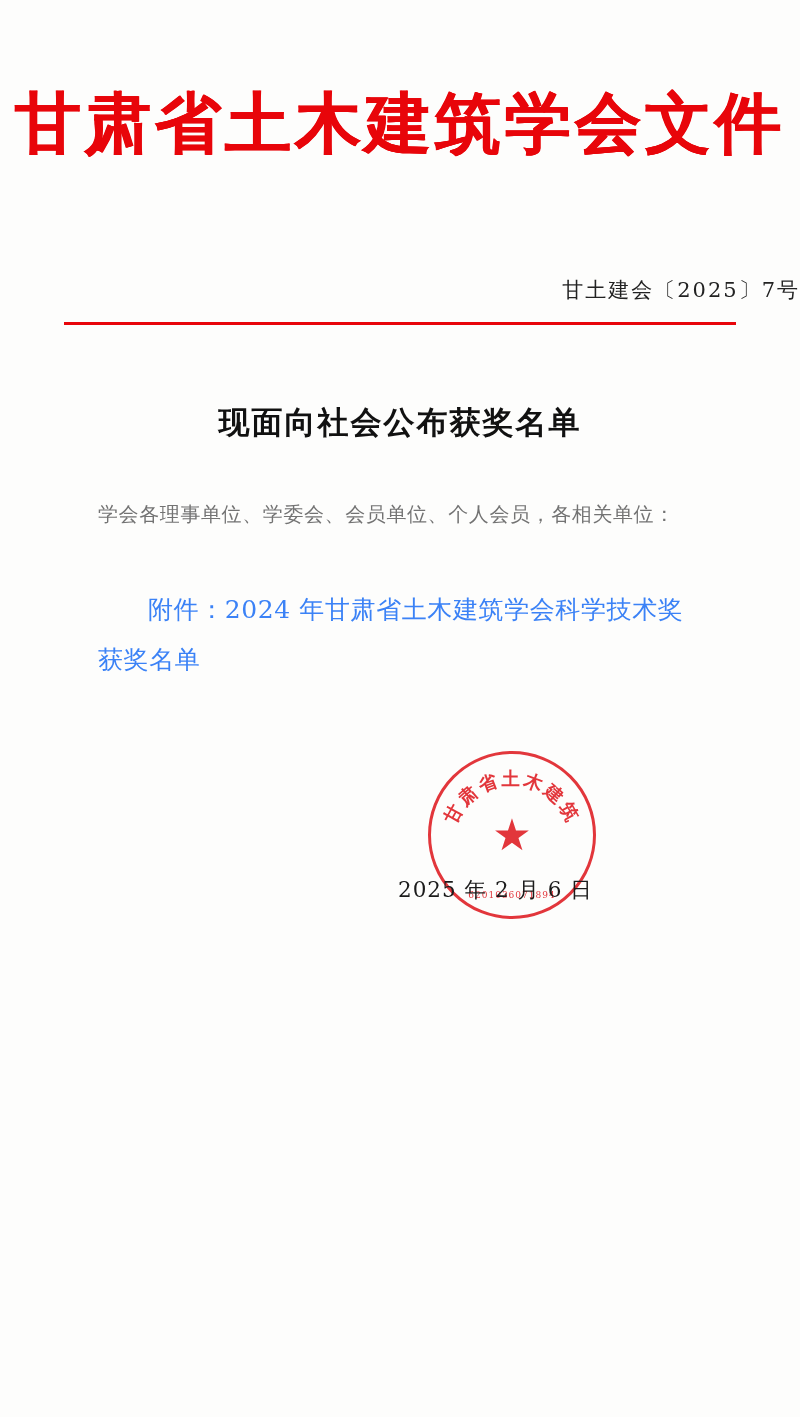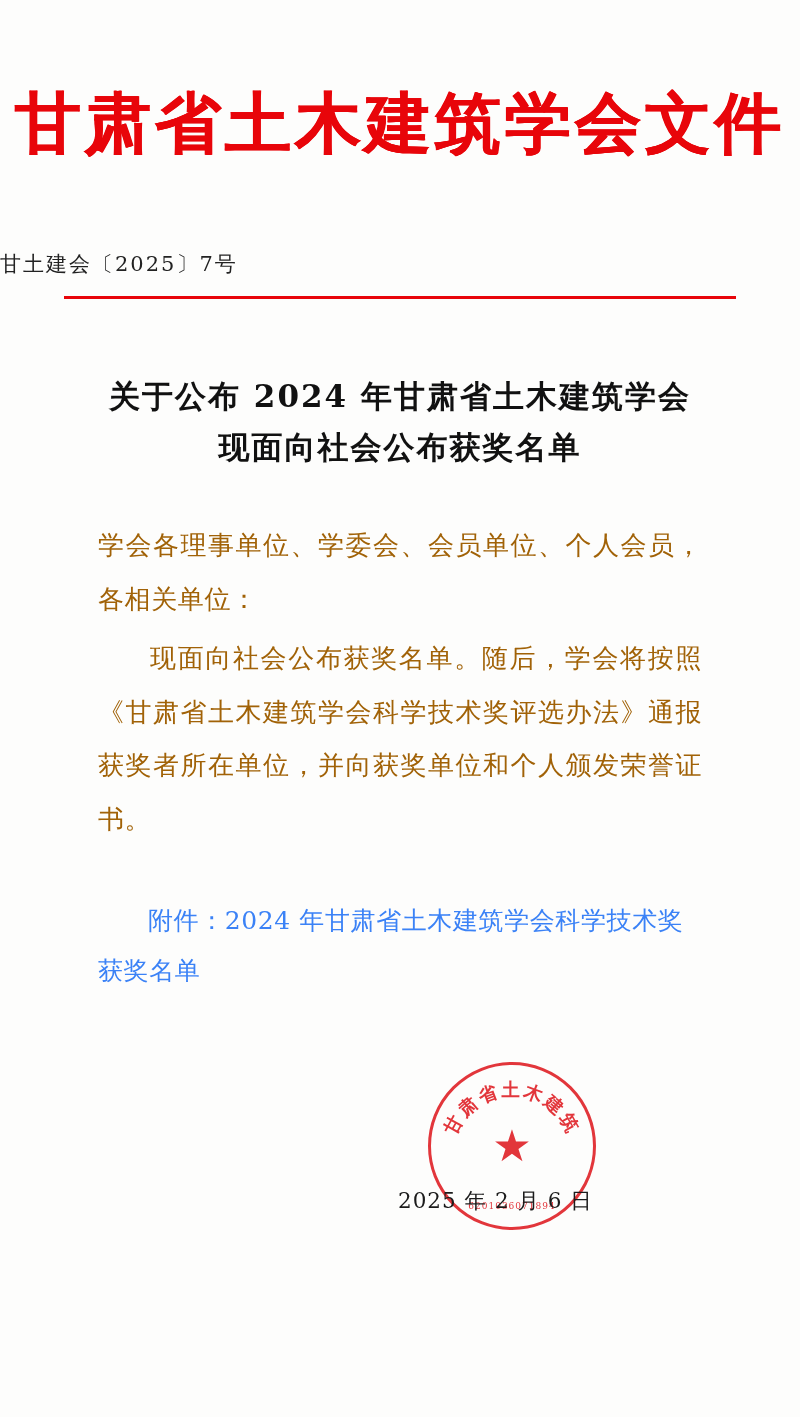--- a/index.html
+++ b/index.html
@@ -35,22 +35,22 @@
     font-size: 66px;
     font-weight: bold;
     letter-spacing: 4px;
     line-height: 1.15;
     white-space: nowrap;
     text-shadow: 0.5px 0 0 #e8050a, -0.5px 0 0 #e8050a;
   }
 
   
   .docnum-wrap {
-    margin-top: 88px;
-    text-align: left;
+    margin-top: 114px;
+    text-align: right;
   }
   .docnum {
     font-size: 21px;
     letter-spacing: 2px;
     color: #222;
     display: inline-block;
   }
 
   
   .red-rule {
@@ -71,26 +71,26 @@
     color: #111;
   }
   .notice-title div { white-space: nowrap; }
 
   
   .body-block {
     margin: 46px auto 0 auto;
     width: 604px;
   }
   .para {
-    font-size: 26px;
+    font-size: 20px;
     line-height: 2.06;
     letter-spacing: 0.6px;
     text-align: justify;
     text-justify: inter-ideograph;
-    color: #a16207;
+    color: #737373;
     margin: 0 0 6px 0;
   }
   .para.indent { text-indent: 2em; }
 
   .attach {
     margin-top: 50px;
     font-size: 25px;
     line-height: 2.0;
     text-indent: 2em;
     letter-spacing: 0.6px;
@@ -167,27 +167,25 @@
     <div class="masthead-title">甘肃省土木建筑学会文件</div>
   </div>
 
   <div class="docnum-wrap">
     <span class="docnum">甘土建会〔2025〕7号</span>
   </div>
 
   <div class="red-rule"></div>
 
   <div class="notice-title">
-    <div>关于公布 2024 年甘肃省土木建筑学会</div>
     <div>现面向社会公布获奖名单</div>
   </div>
 
   <div class="body-block">
     <p class="para">学会各理事单位、学委会、会员单位、个人会员，各相关单位：</p>
-    <p class="para indent">现面向社会公布获奖名单。随后，学会将按照《甘肃省土木建筑学会科学技术奖评选办法》通报获奖者所在单位，并向获奖单位和个人颁发荣誉证书。</p>
     <div class="attach">附件：2024 年甘肃省土木建筑学会科学技术奖获奖名单</div>
 
     <div class="sign-area">
       <div class="seal">
         <svg class="seal-arc" viewBox="0 0 168 168">
           <defs>
             <path id="arcpath" d="M 22,94 A 62,62 0 0 1 146,94"></path>
           </defs>
           <text>
             <textPath href="#arcpath" startOffset="50%" text-anchor="middle">甘肃省土木建筑</textPath>

